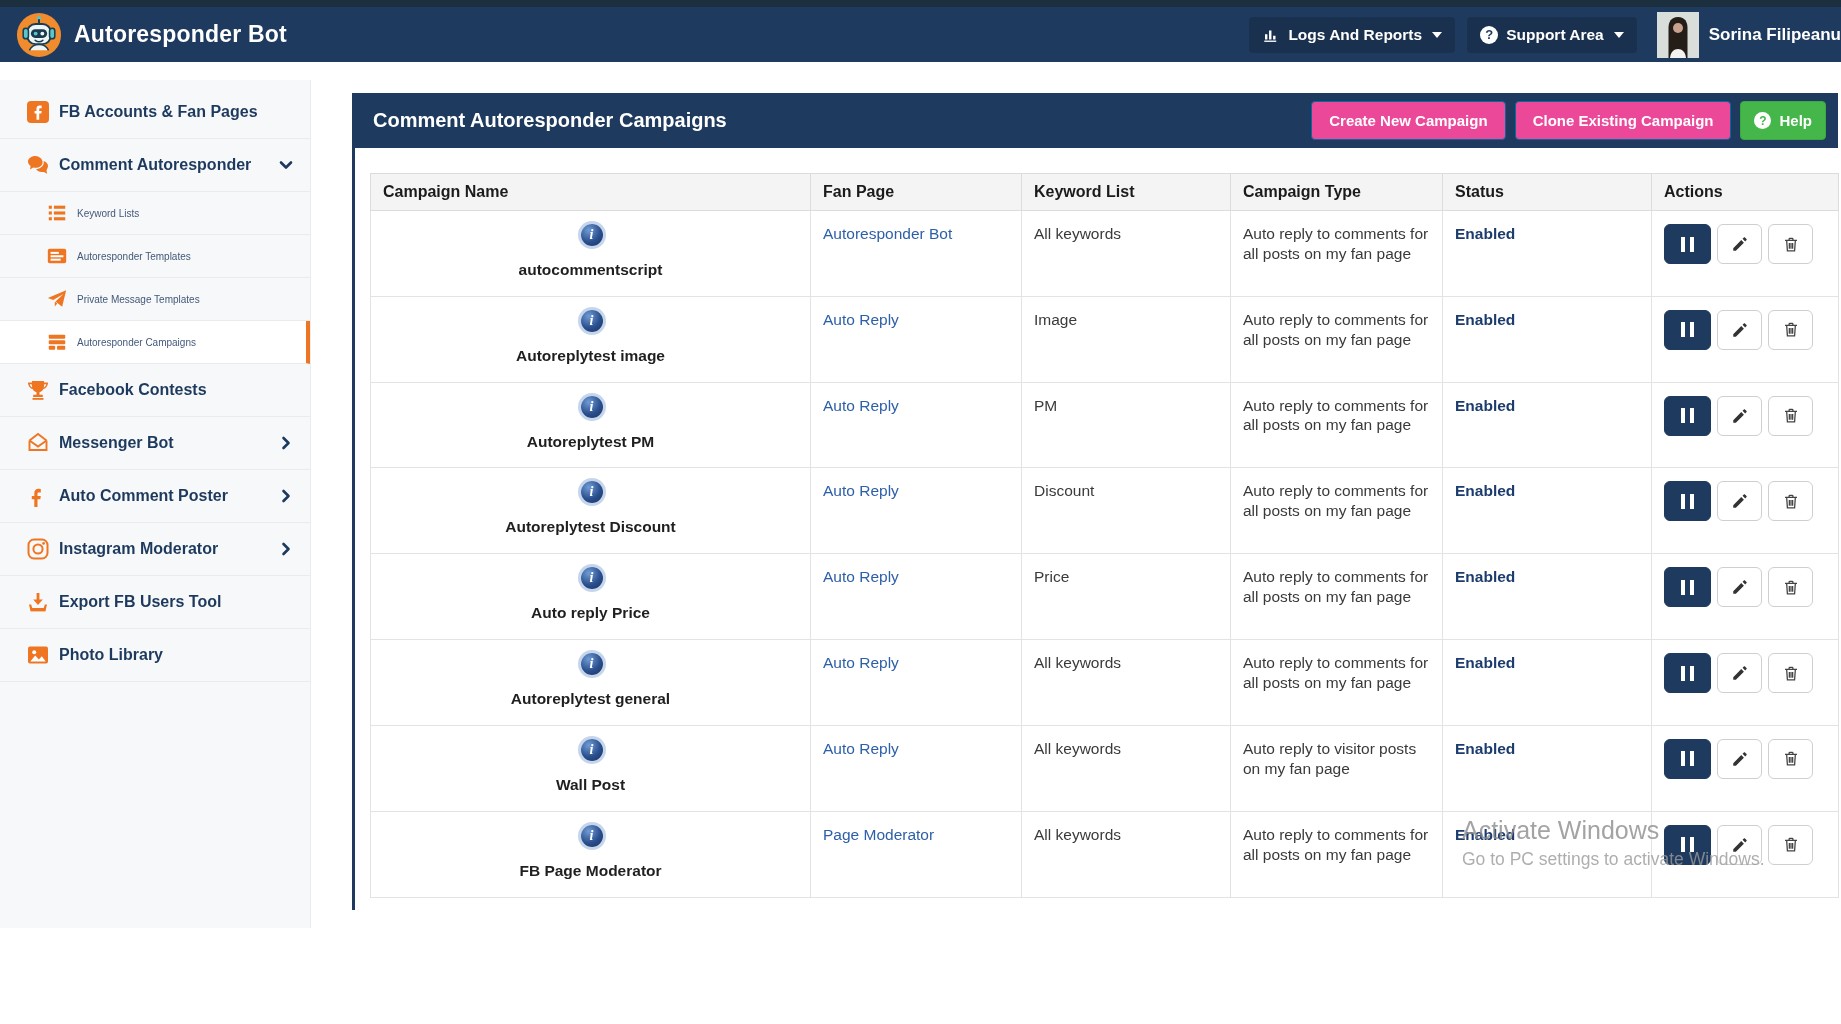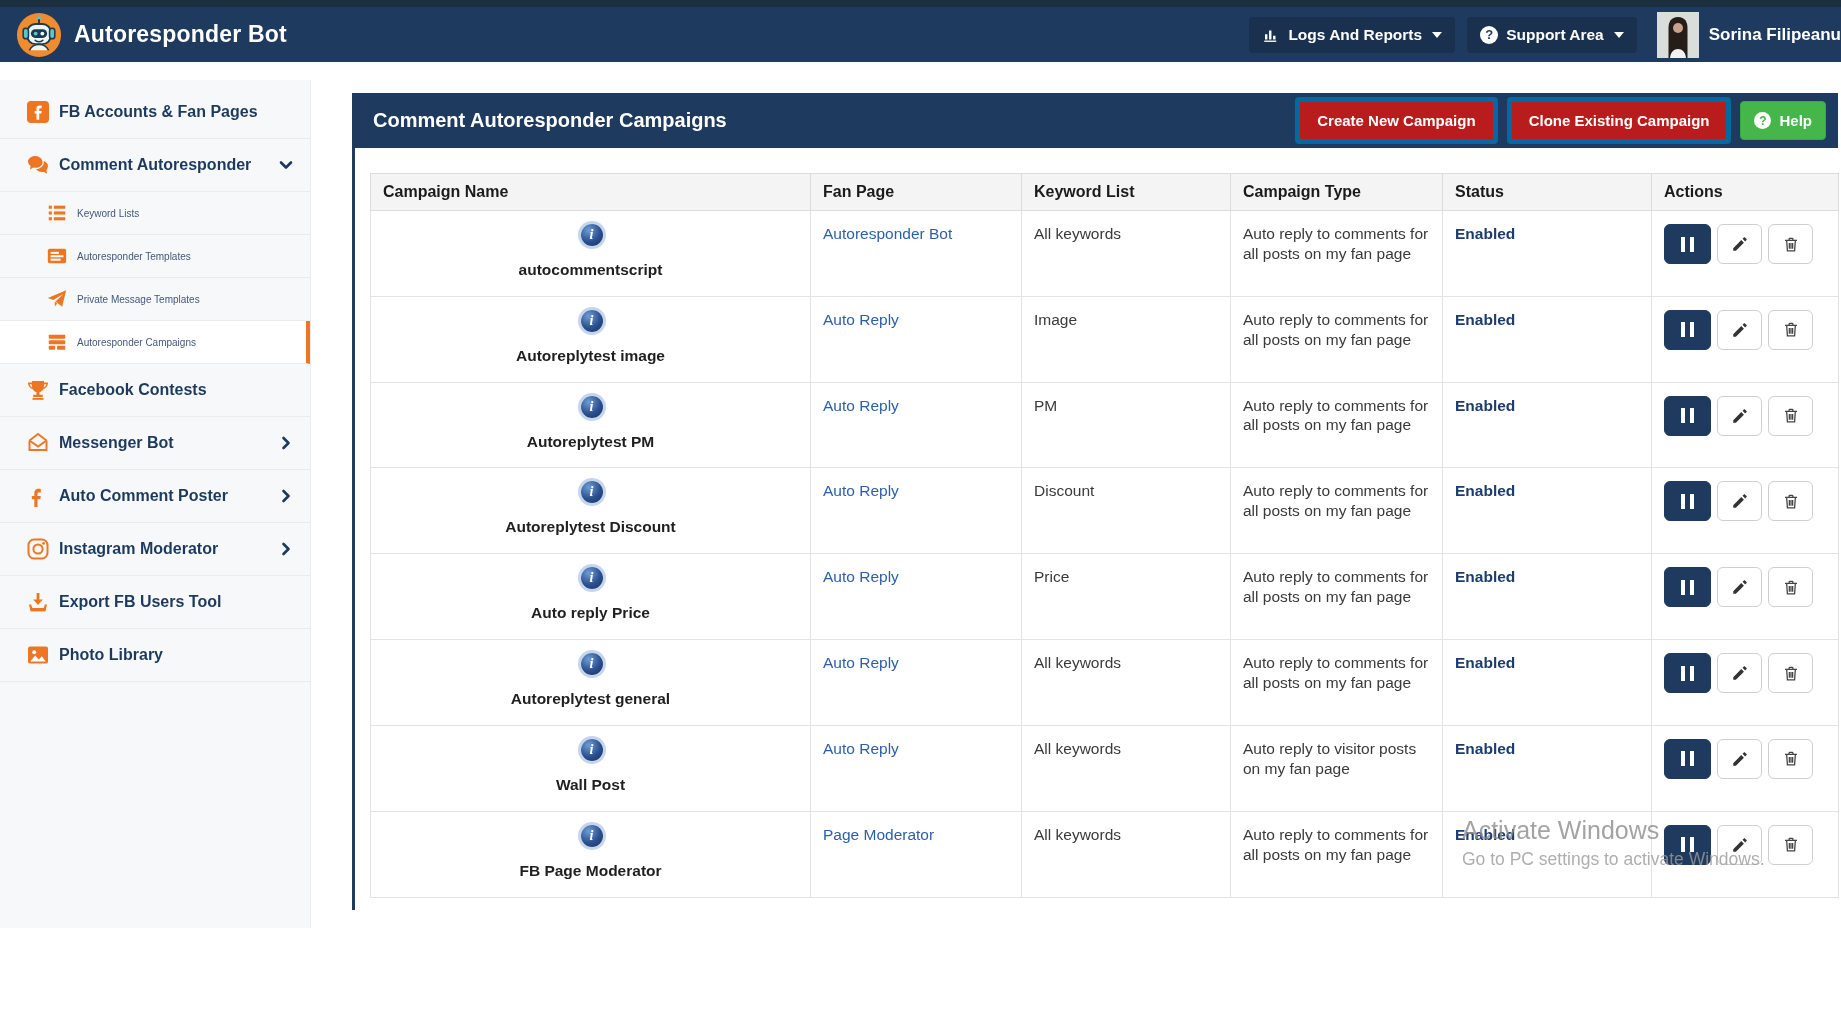--- a/index.html
+++ b/index.html
@@ -47,21 +47,21 @@
   .content { position:absolute; left:311px; top:62px; width:1530px; height:848px;
              background:#fff; overflow:hidden; }
   .panel { margin:31px 0 0 41px; width:1486px; border-left:3px solid #1e3a5e; }
   .panel-hdr { background:#1e3a5e; height:55px; display:flex; align-items:center;
                padding:0 12px 0 18px; }
   .panel-title { color:#fff; font-weight:bold; font-size:20px; }
   .panel-actions { margin-left:auto; display:flex; align-items:center; gap:9px; }
   .btn { border:none; border-radius:4px; color:#fff; font-family:"Liberation Sans",sans-serif;
          font-weight:bold; font-size:15px; padding:10px 17px; cursor:pointer;
          display:flex; align-items:center; gap:8px; }
-  .btn-orange { background:#b91c1c; border:5px solid #0369a1;justify-content:flex-end; }
+  .btn-orange { background:#ec4899; border:1px solid #0369a1;justify-content:flex-end; }
   .btn-green  { background:#45b649; border:1px solid #3da841; padding:10px 13px; }
   .qmark-green { width:17px; height:17px; border-radius:50%; background:#fff; color:#45b649;
                  font-weight:bold; font-size:12px; display:flex; align-items:center; justify-content:center; }
   .panel-body { padding:25px 15px 12px 15px; background:#fff; }
 
   
   table.camps { width:1468px; border-collapse:collapse; table-layout:fixed;
                 border:1px solid #d9d9d9; }
   table.camps th { background:#f4f4f4; border:1px solid #dcdcdc; text-align:left;
                    font-size:16px; font-weight:bold; color:#1b1b1b; padding:9px 12px; height:36px; }

